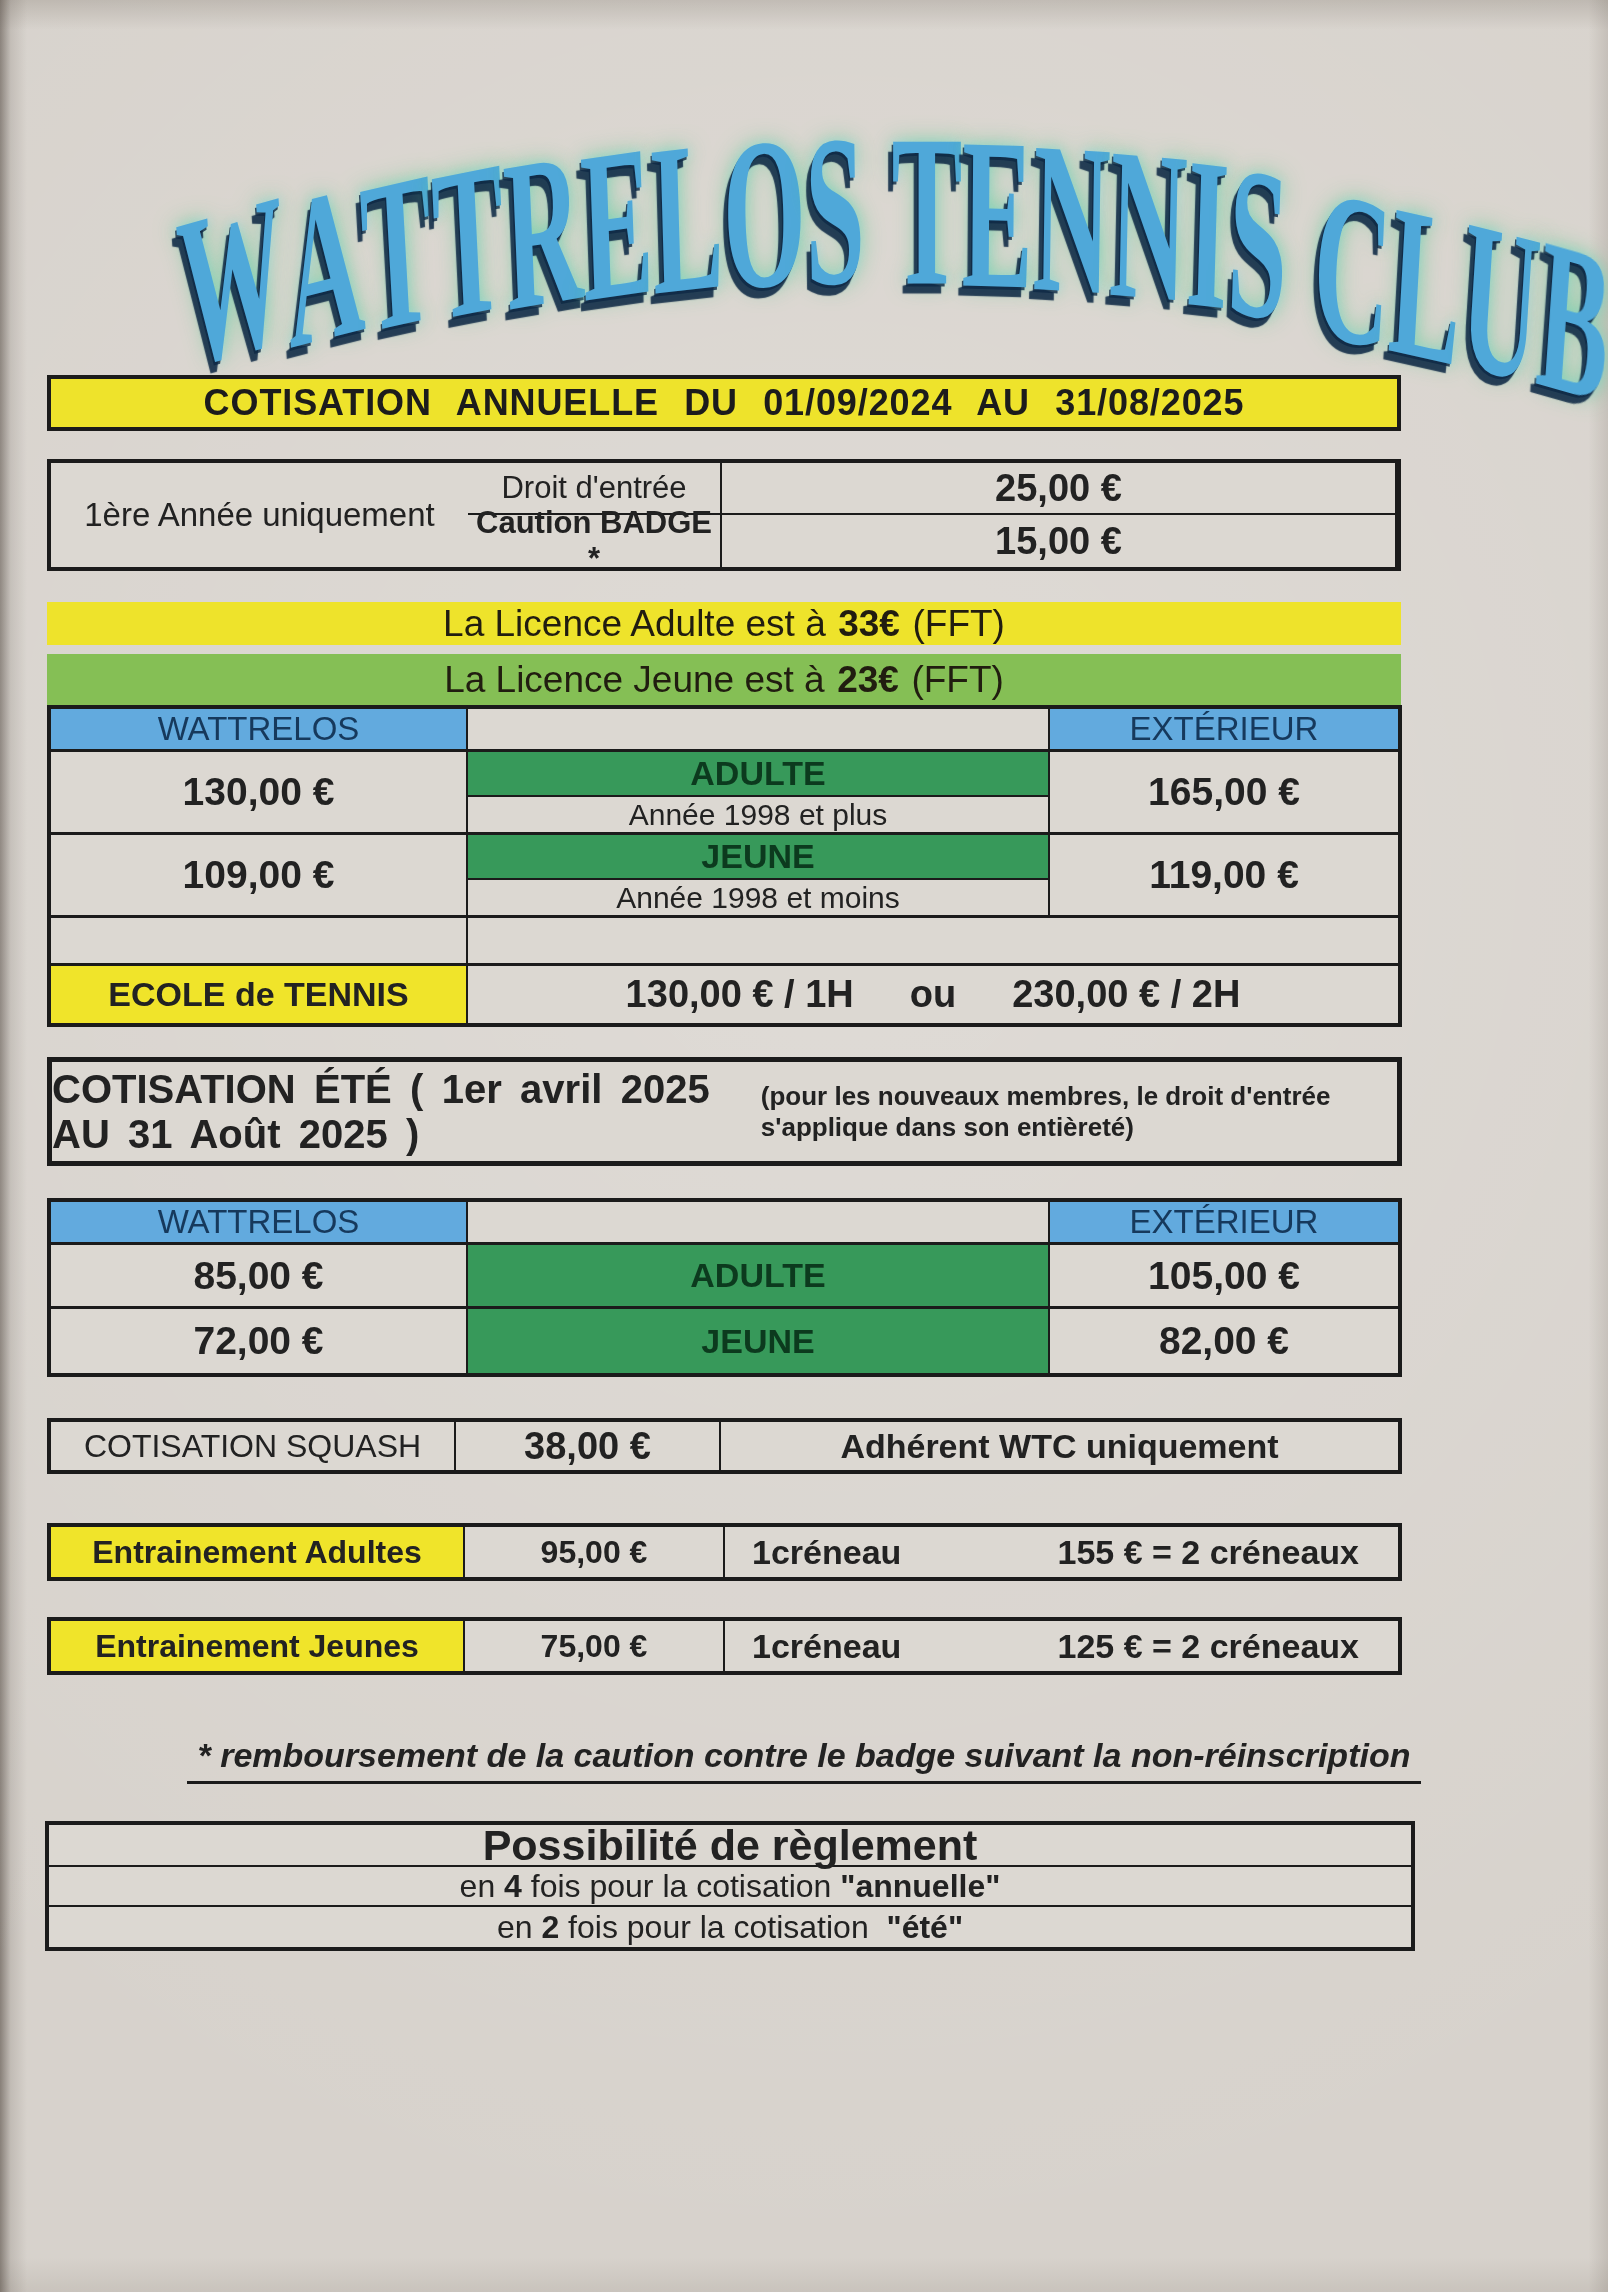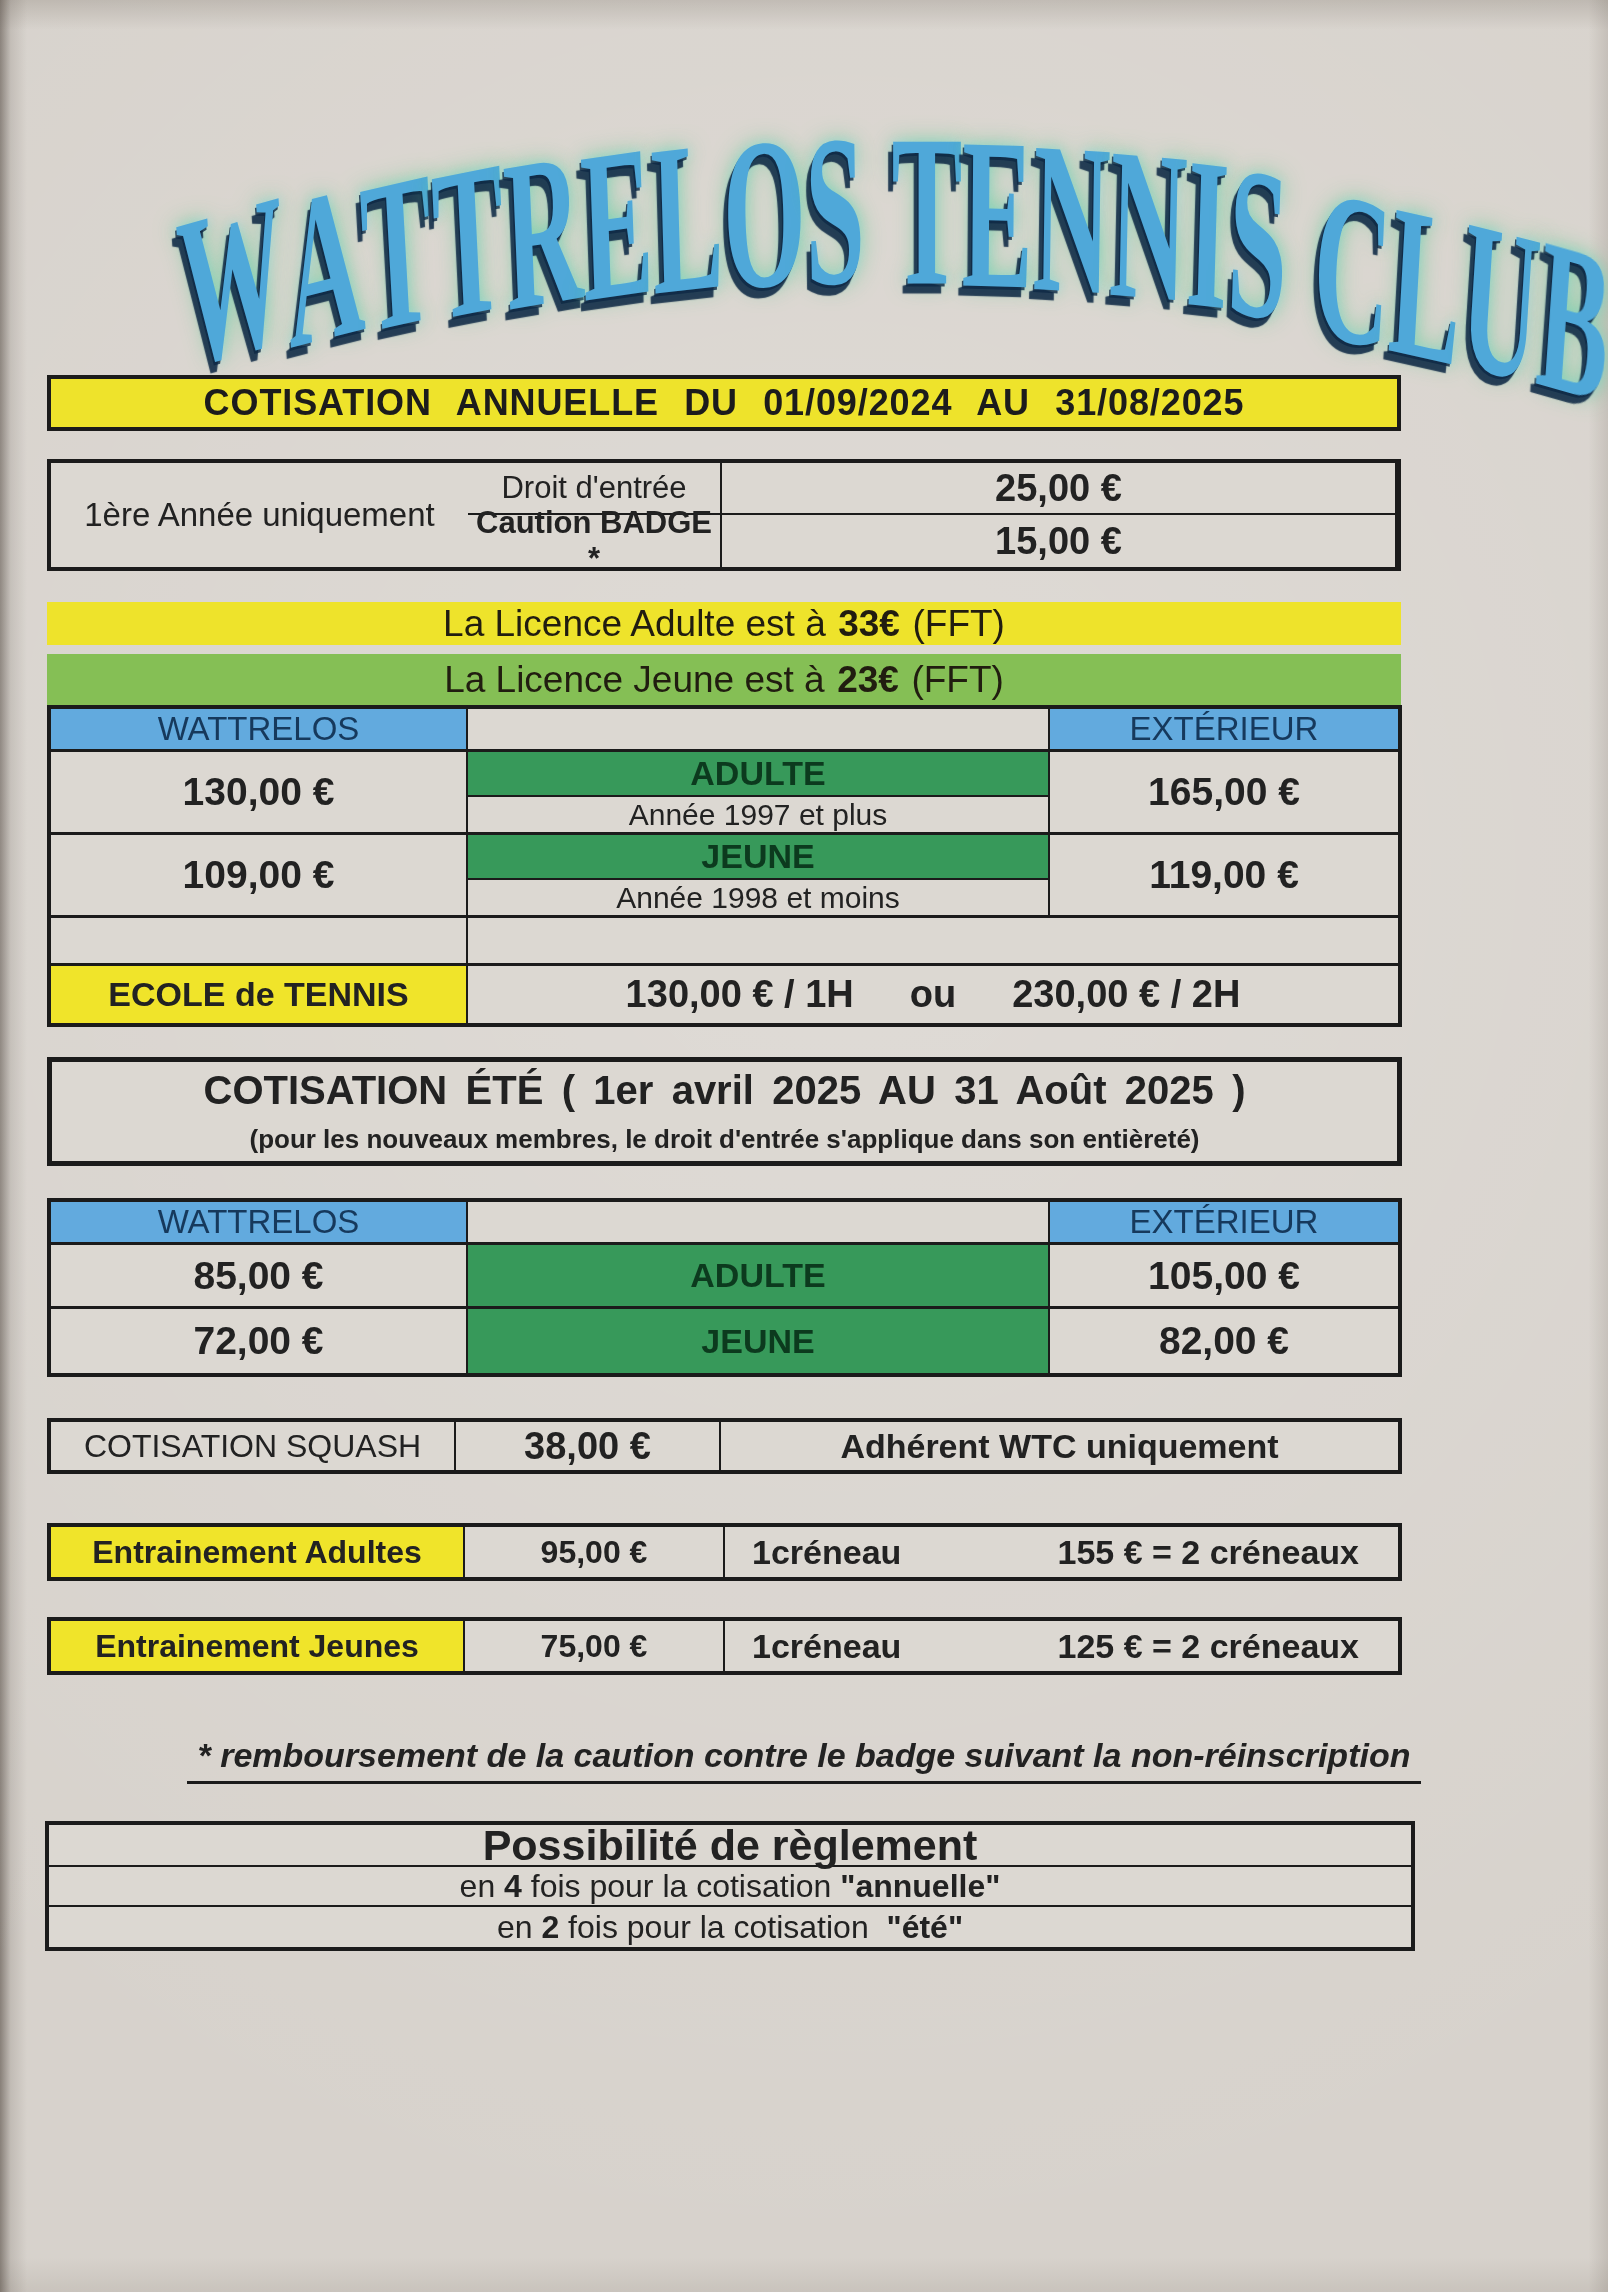--- a/index.html
+++ b/index.html
@@ -58,21 +58,21 @@
           grid-template-rows:43px 64px 64px;}
   .bluehead{background:#62aade;color:#16395c;font-size:33px;}
   .greencell{background:#37995a;color:#0c3a1e;font-size:34px;font-weight:bold;}
   .bigprice{font-size:39px;font-weight:bold;}
   .detail{font-size:30px;}
   .schoolcell{background:#f0e42a;font-size:34px;font-weight:bold;}
   .schoolprices{display:flex;align-items:center;justify-content:center;gap:56px;font-size:38px;font-weight:bold;}
 
   
   .etebox{left:47px;top:1057px;width:1355px;height:109px;border:5.4px solid #1b1b1b;background:#dcd8d2;
-    display:flex;flex-direction:column;align-items:center;justify-content:center;gap:11px;}
+    display:flex;flex-direction:row;align-items:center;justify-content:center;gap:11px;}
   .etebox .t{font-size:40px;font-weight:bold;word-spacing:7.2px;}
   .etebox .s{font-size:26px;font-weight:bold;}
 
   
   .squash{left:47px;top:1418px;width:1355px;grid-template-columns:405px 265px 1fr;grid-template-rows:48px;}
   .squash .label{font-size:32px;}
   .squash .price{font-size:38px;font-weight:bold;}
   .squash .note{font-size:34px;font-weight:bold;}
 
   
@@ -129,21 +129,21 @@
   </div>
 
   <div class="abs tbl annual">
     <div class="cell bluehead br bb4">WATTRELOS</div>
     <div class="cell br bb4"></div>
     <div class="cell bluehead bb4">EXTÉRIEUR</div>
 
     <div class="cell bigprice br bb4" style="grid-row:2/4;grid-column:1;">130,00 €</div>
     <div class="cell greencell br bb" style="grid-row:2;grid-column:2;">ADULTE</div>
     <div class="cell bigprice bb4" style="grid-row:2/4;grid-column:3;">165,00 €</div>
-    <div class="cell detail br bb4" style="grid-row:3;grid-column:2;">Année 1997 et plus</div>
+    <div class="cell detail br bb4" style="grid-row:3;grid-column:2;">Année 1998 et plus</div>
 
     <div class="cell bigprice br bb4" style="grid-row:4/6;grid-column:1;">109,00 €</div>
     <div class="cell greencell br bb" style="grid-row:4;grid-column:2;">JEUNE</div>
     <div class="cell bigprice bb4" style="grid-row:4/6;grid-column:3;">119,00 €</div>
     <div class="cell detail br bb4" style="grid-row:5;grid-column:2;">Année 1998 et moins</div>
 
     <div class="cell br bb4" style="grid-row:6;grid-column:1;"></div>
     <div class="cell bb4" style="grid-row:6;grid-column:2/4;"></div>
 
     <div class="cell schoolcell br" style="grid-row:7;grid-column:1;">ECOLE de TENNIS</div>

